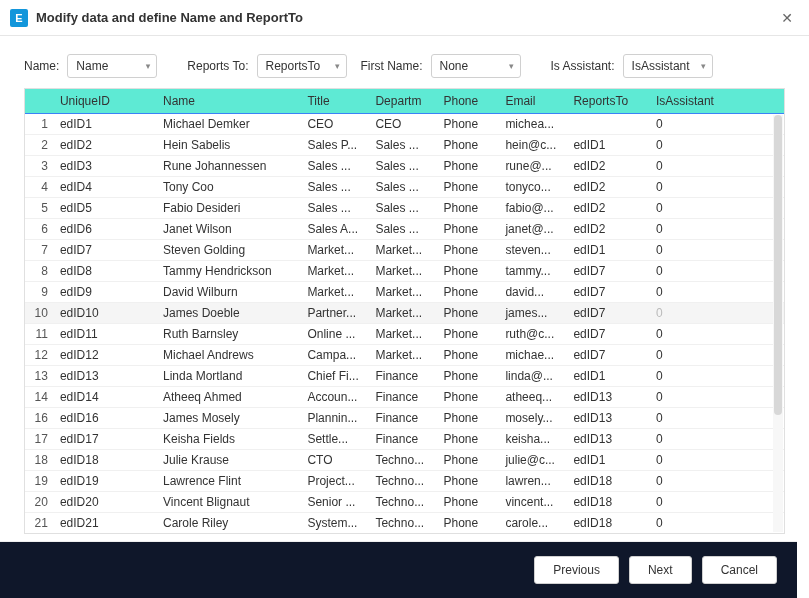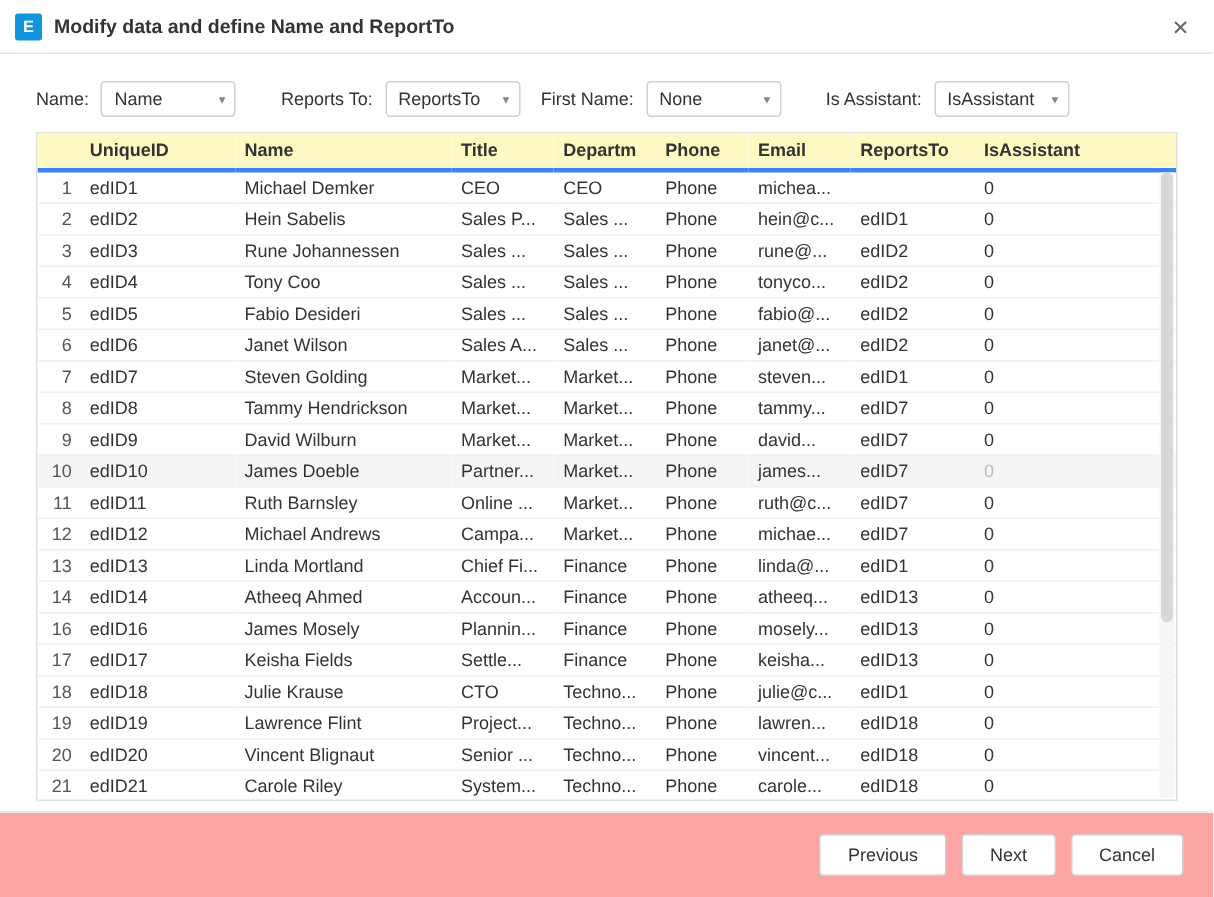--- a/index.html
+++ b/index.html
@@ -9,27 +9,27 @@
 .titlebar .title { font-weight: 600; font-size: 13px; margin-left: 8px; flex: 1; }
 .titlebar .close { width: 24px; height: 24px; display: flex; align-items: center; justify-content: center; color: #666; cursor: pointer; font-size: 14px; }
 .controls { display: flex; align-items: center; padding: 18px 36px 10px 24px; gap: 8px; }
 .ctrl-label { font-size: 12px; color: #333; margin-left: 6px; }
 .ctrl-label:first-child { margin-left: 0; }
 .dropdown { display: inline-flex; align-items: center; justify-content: space-between; border: 1px solid #d0d0d0; border-radius: 3px; height: 24px; padding: 0 6px 0 8px; font-size: 12px; color: #333; background: #fff; cursor: pointer; min-width: 90px; }
 .dropdown .chev { color: #888; font-size: 9px; margin-left: 6px; }
 .table-wrap { margin: 0 24px; border: 1px solid #e0e0e0; height: 446px; overflow: hidden; position: relative; }
 .grid { width: 100%; border-collapse: collapse; table-layout: fixed; }
 .grid th, .grid td { border-bottom: 1px solid #f0f0f0; text-align: left; padding: 3px 6px; height: 20px; white-space: nowrap; overflow: hidden; text-overflow: ellipsis; font-size: 12px; }
-.grid th { font-weight: 700; color: #333; background: #fef9c3; border-bottom: 3px solid #3b82f6; height: 24px; }
+.grid th { font-weight: 400; color: #333; background: #5eead4; border-bottom: 1px solid #3b82f6; height: 24px; }
 .grid .rownum { text-align: right; color: #555; width: 28px; padding-right: 6px; }
 .grid tbody tr.sel td { background: #f5f5f5; }
 .grid tbody tr.sel td.isassist { color: #bbb; }
 .scrollbar { position: absolute; right: 1px; top: 26px; bottom: 1px; width: 10px; background: #f7f7f7; }
 .scroll-thumb { position: absolute; left: 1px; right: 1px; top: 0; height: 300px; background: #d8d8d8; border-radius: 4px; }
-.footer { position: absolute; bottom: 0; left: 0; right: 0; padding: 14px 20px; display: flex; justify-content: flex-end; gap: 10px; border-top: 1px solid #eee; background: #fca5a5; }
+.footer { position: absolute; bottom: 0; left: 0; right: 12px; padding: 14px 20px; display: flex; justify-content: flex-end; gap: 10px; border-top: 1px solid #eee; background: #0f172a; }
 .btn { border: 1px solid #d0d0d0; background: #fff; border-radius: 3px; height: 28px; padding: 0 18px; font-size: 12px; color: #333; cursor: pointer; display: inline-flex; align-items: center; justify-content: center; }
 </style>
 </head>
 <body>
 
 <div class="titlebar">
   <div class="logo">E</div>
   <div class="title">Modify data and define Name and ReportTo</div>
   <div class="close">✕</div>
 </div>

